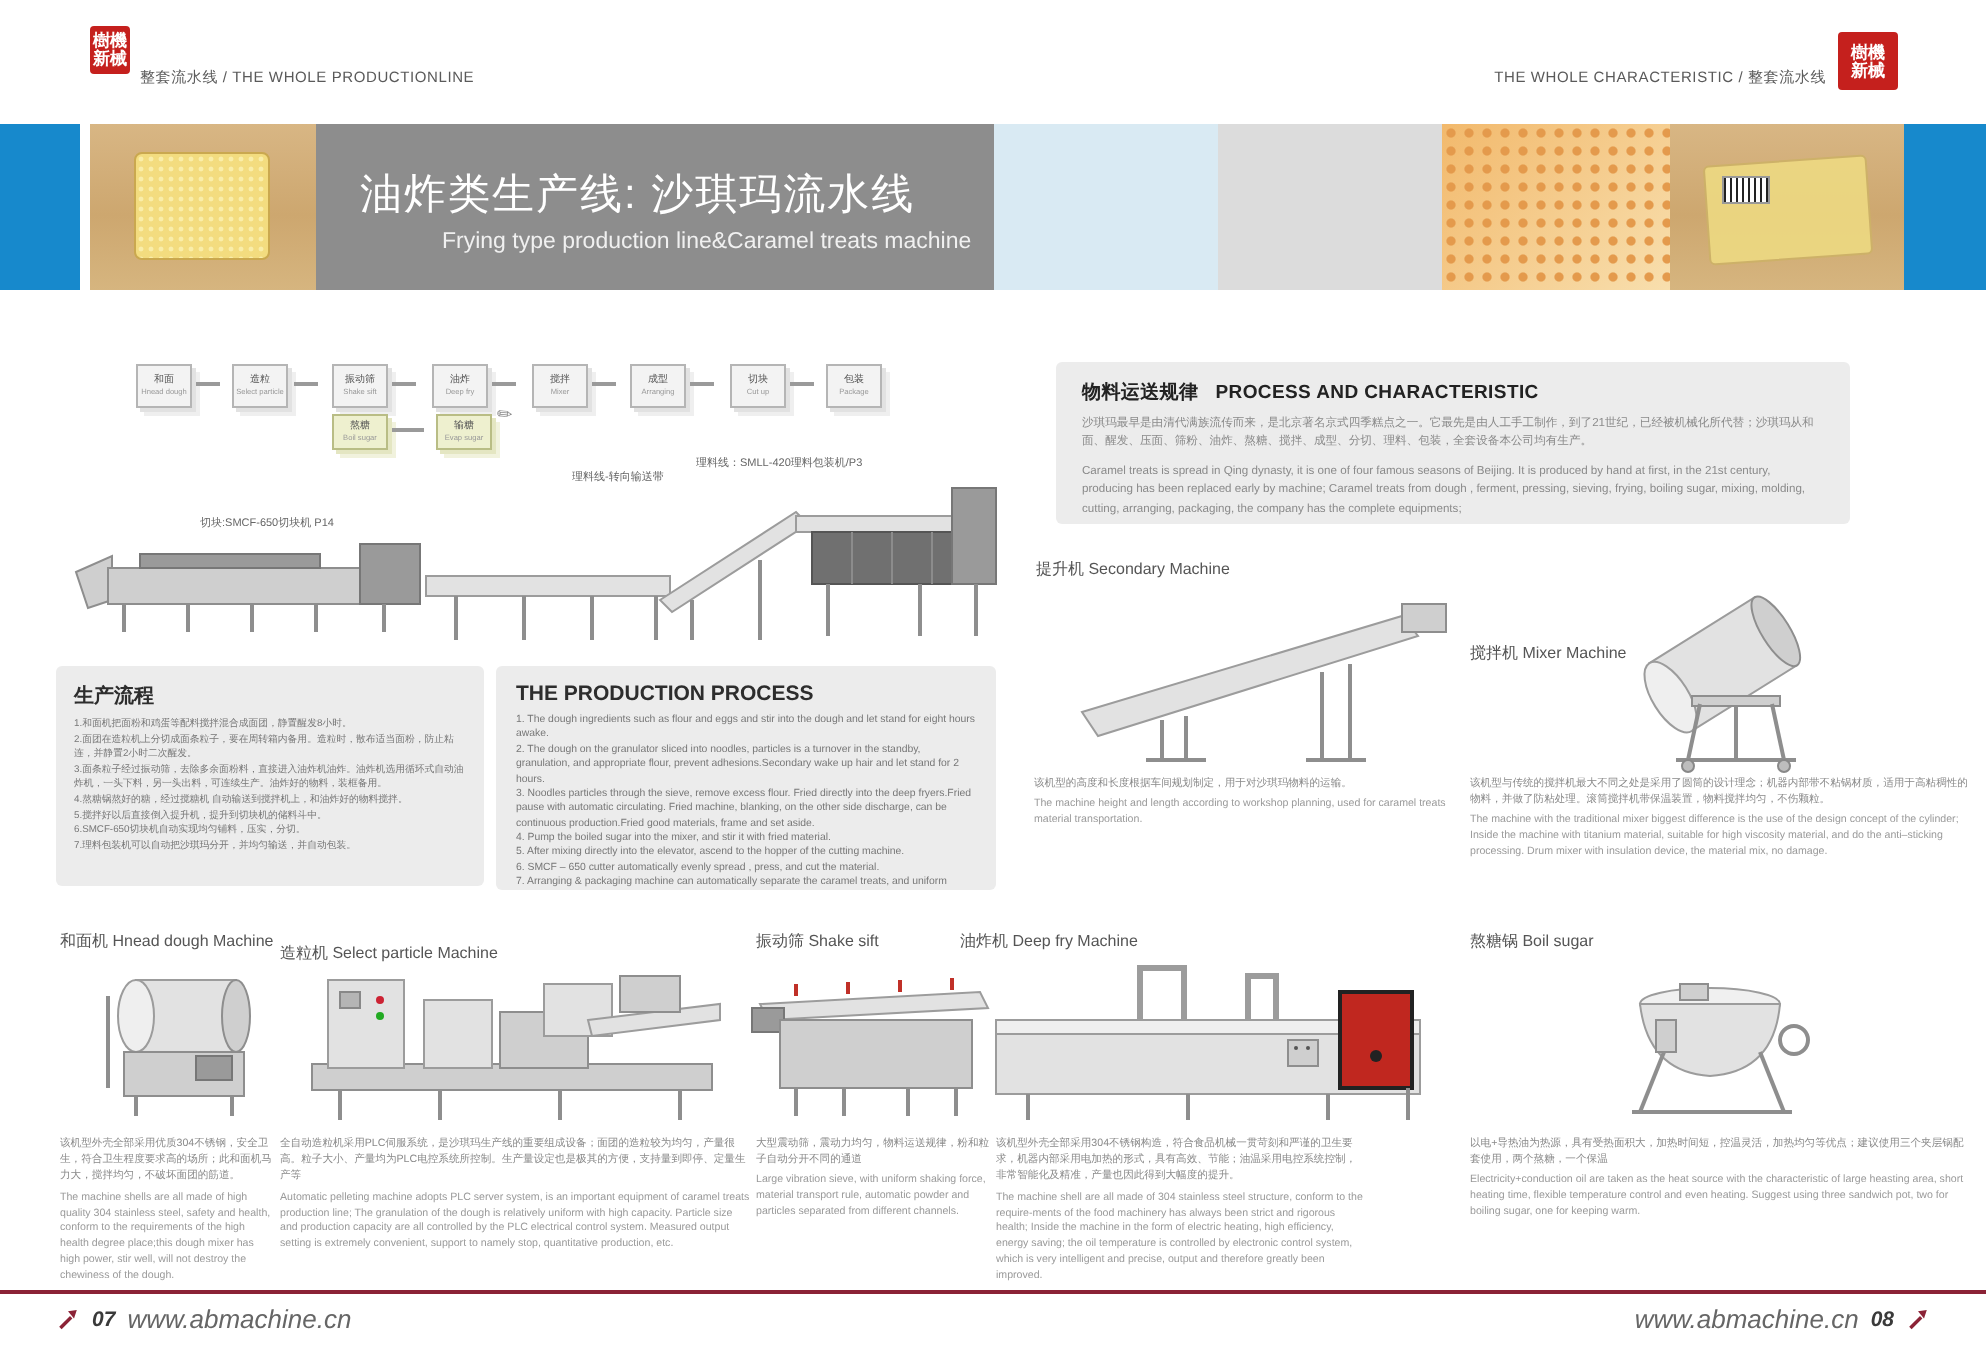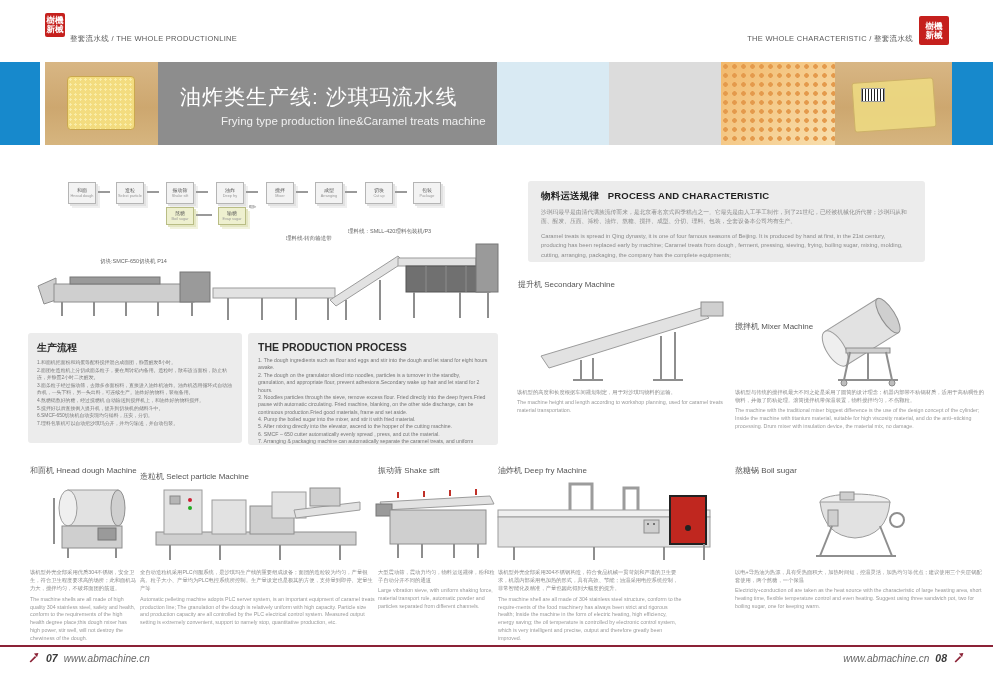--- a/index.html
+++ b/index.html
@@ -52,21 +52,21 @@
 
   .mlabel{position:absolute;font-size:8px;color:#555;white-space:nowrap;}
   .mdesc{position:absolute;overflow:hidden;}
   .dcn{font-size:5.3px;color:#8a8a8a;line-height:1.55;margin-bottom:3px;}
   .den{font-size:5.3px;color:#9a9a9a;line-height:1.5;}
 
   
   .footrule{position:absolute;left:0;top:645px;width:993px;height:2px;background:#8b2236;}
   .footgrp{position:absolute;top:652px;display:flex;align-items:center;gap:6px;font-style:italic;}
   .pagenum{font-size:10.5px;font-weight:bold;color:#3a3a3a;}
-  .siteurl{font-size:10px;color:#666;}
+  .siteurl{font-size:13px;color:#666;}
 
   svg .steel{fill:#e2e2e2;stroke:#9c9c9c;stroke-width:1;}
   svg .steel2{fill:#cfcfcf;stroke:#8e8e8e;stroke-width:1;}
   svg .dark{fill:#9a9a9a;stroke:#777;stroke-width:1;}
   svg .leg{stroke:#8e8e8e;stroke-width:2;}
 </style>
 </head>
 <body>
 
 <div id="page">
@@ -256,21 +256,21 @@
     <circle cx="94" cy="91" r="3" style="fill:#bdbdbd;stroke:#888;"></circle>
   </svg>
   <div class="mdesc" style="left:735px;top:388px;width:250px;">
     <div class="dcn">该机型与传统的搅拌机最大不同之处是采用了圆筒的设计理念；机器内部带不粘锅材质，适用于高粘稠性的物料，并做了防粘处理。滚筒搅拌机带保温装置，物料搅拌均匀，不伤颗粒。</div>
     <div class="den">The machine with the traditional mixer biggest difference is the use of the design concept of the cylinder; Inside the machine with titanium material, suitable for high viscosity material, and do the anti–sticking processing. Drum mixer with insulation device, the material mix, no damage.</div>
   </div>
 
   <div class="mlabel" style="left:30px;top:465px;">和面机 Hnead dough Machine</div>
   <div class="mlabel" style="left:140px;top:471px;">造粒机 Select particle Machine</div>
   <div class="mlabel" style="left:378px;top:465px;">振动筛 Shake sift</div>
-  <div class="mlabel" style="left:498px;top:465px;">油炸机 Deep fry Machine</div>
+  <div class="mlabel" style="left:480px;top:465px;">油炸机 Deep fry Machine</div>
   <div class="mlabel" style="left:735px;top:465px;">熬糖锅 Boil sugar</div>
 
   <svg class="abs" style="left:42px;top:478px;" width="100" height="82" viewBox="0 0 100 82">
     <rect x="26" y="12" width="50" height="36" class="steel"></rect>
     <ellipse cx="26" cy="30" rx="9" ry="18" style="fill:#efefef;stroke:#9c9c9c;"></ellipse>
     <ellipse cx="76" cy="30" rx="7" ry="18" class="steel2"></ellipse>
     <rect x="20" y="48" width="60" height="22" class="steel2"></rect>
     <rect x="56" y="50" width="18" height="12" class="dark"></rect>
     <line x1="26" y1="70" x2="26" y2="80" class="leg"></line>
       <line x1="74" y1="70" x2="74" y2="80" class="leg"></line>

